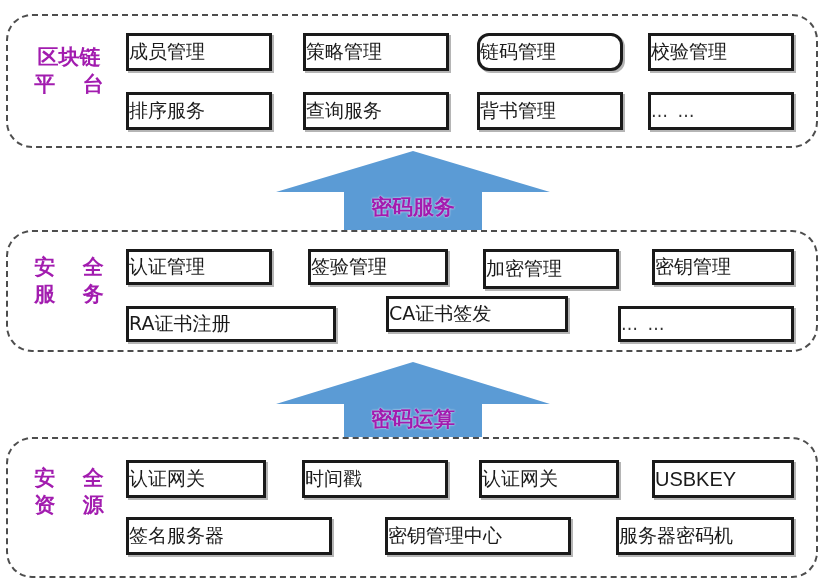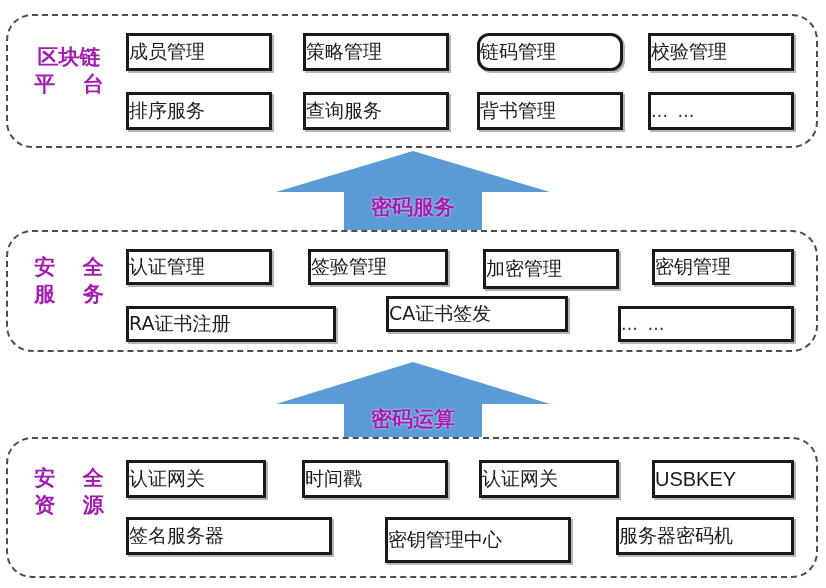--- a/index.html
+++ b/index.html
@@ -189,20 +189,20 @@
   <div class="box" style="left:479px; top:460px; width:140px; height:38px;">
     <span>认证网关</span>
   </div>
   <div class="box latin" style="left:652px; top:460px; width:142px; height:38px;">
     <span>USBKEY</span>
   </div>
 
   <div class="box" style="left:126px; top:517px; width:206px; height:38px;">
     <span>签名服务器</span>
   </div>
-  <div class="box" style="left:385px; top:517px; width:186px; height:46px;">
+  <div class="box" style="left:385px; top:517px; width:186px; height:38px;">
     <span>密钥管理中心</span>
   </div>
   <div class="box" style="left:616px; top:517px; width:178px; height:38px;">
     <span>服务器密码机</span>
   </div>
 
 </div>
 
 </body></html>

